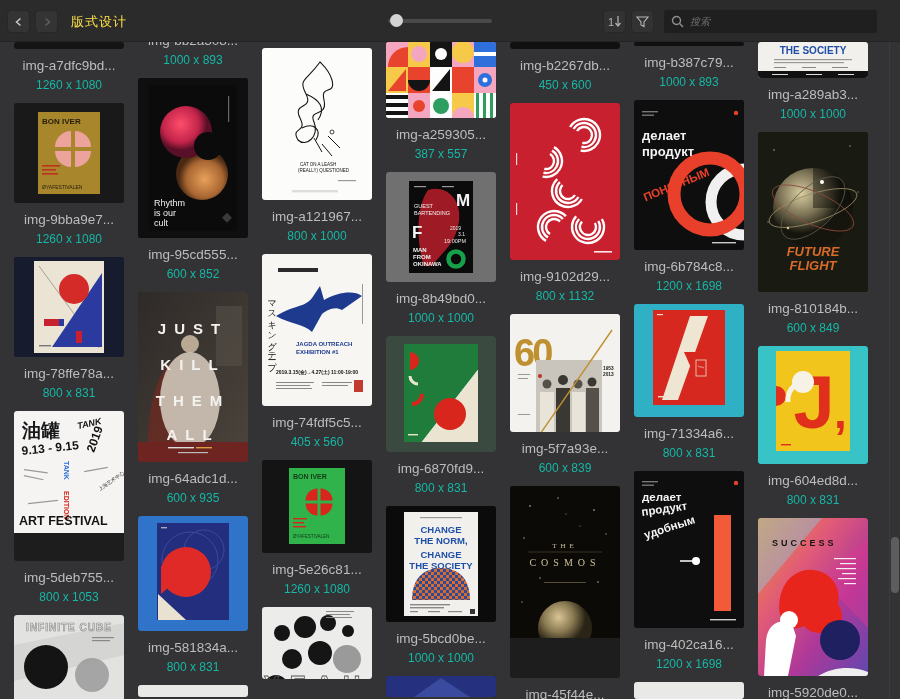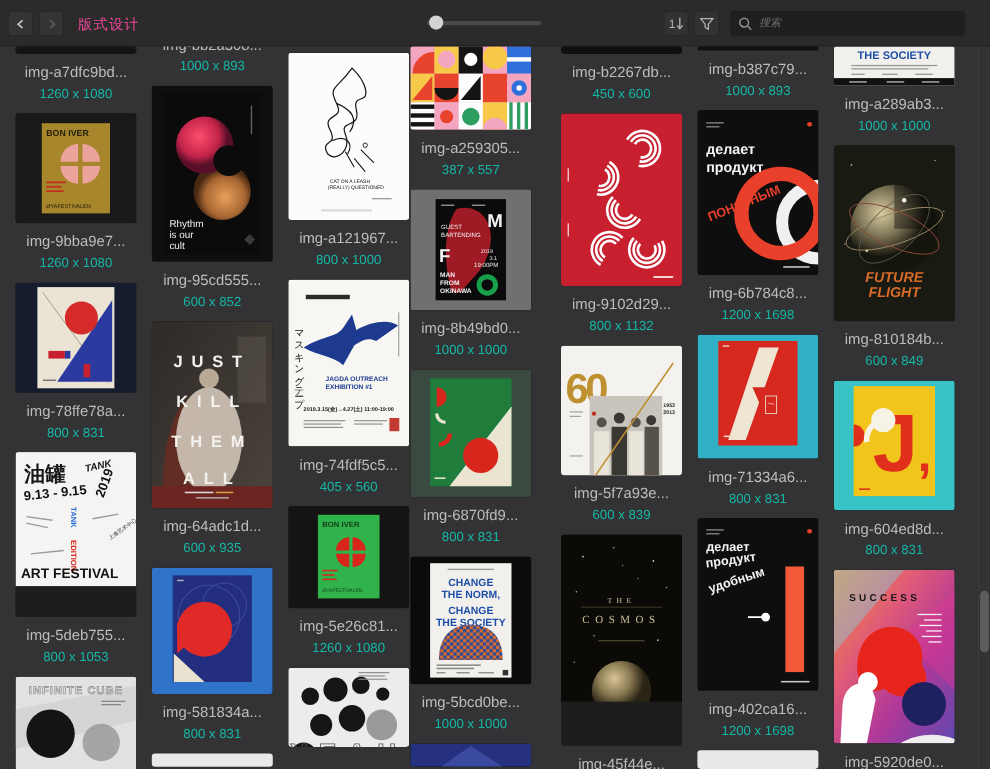--- a/index.html
+++ b/index.html
@@ -8,21 +8,21 @@
          font-family:"Liberation Sans",sans-serif; }
 
   
   .toolbar { position:absolute; top:0; left:0; width:900px; height:42px;
              background:#2b2b2b; border-bottom:1px solid #232323; z-index:30; }
   .nav-btn { position:absolute; width:23px; height:23px; top:10px;
              background:#343434; border:1px solid #272727; border-radius:4px;
              display:flex; align-items:center; justify-content:center; }
   .nav-btn.back { left:7px; }
   .nav-btn.fwd  { left:35px; }
-  .tb-title { position:absolute; left:71px; top:13px; color:#ec4899;
+  .tb-title { position:absolute; left:71px; top:13px; color:#fde047;
               font-size:13px; letter-spacing:1px; }
   .zoom-slider { position:absolute; left:388px; top:0; width:104px; height:42px; }
   .slider-track { position:absolute; left:0; top:19px; width:104px; height:4px;
                   background:#4a4a4a; border-radius:2px; }
   .slider-thumb { position:absolute; left:2px; top:14px; width:13px; height:13px;
                   border-radius:50%; background:#d4d4d4; }
   .tool-btn { position:absolute; top:10px; width:23px; height:23px;
               background:#323232; border:1px solid #272727; border-radius:4px;
               display:flex; align-items:center; justify-content:center; gap:1px;
               color:#b5b5b5; font-size:11px; }
@@ -36,21 +36,21 @@
   .search-box input::placeholder { color:#6e6e6e; }
 
   
   .gutter { position:absolute; top:42px; right:0; width:11px; height:657px;
             border-left:1px solid #3c3c3c; z-index:25; }
   .gthumb { position:absolute; right:1px; top:495px; width:8px; height:56px;
             border-radius:4px; background:#5d5d5d; }
 
   
   .col { position:absolute; top:42px; width:110px; }
-  .c1{left:14px} .c2{left:138px} .c3{left:262px} .c4{left:373px}
+  .c1{left:14px} .c2{left:138px} .c3{left:262px} .c4{left:386px}
   .c5{left:510px} .c6{left:634px} .c7{left:758px}
   .card { display:block; }
   .thumb { width:110px; border-radius:3px; overflow:hidden; background:#1d1d1d; }
   .thumb svg { display:block; }
   .cap { margin:8px 0 10px; text-align:center; }
   .fname { color:#bdbdbd; font-size:13.5px; line-height:18px; white-space:nowrap;
            overflow:hidden; }
   .fdims { color:#14b8a6; font-size:12px; line-height:16px; margin-top:2px; }
   svg text { font-family:"Liberation Sans",sans-serif; }
   svg text.serif { font-family:"Liberation Serif",serif; }

